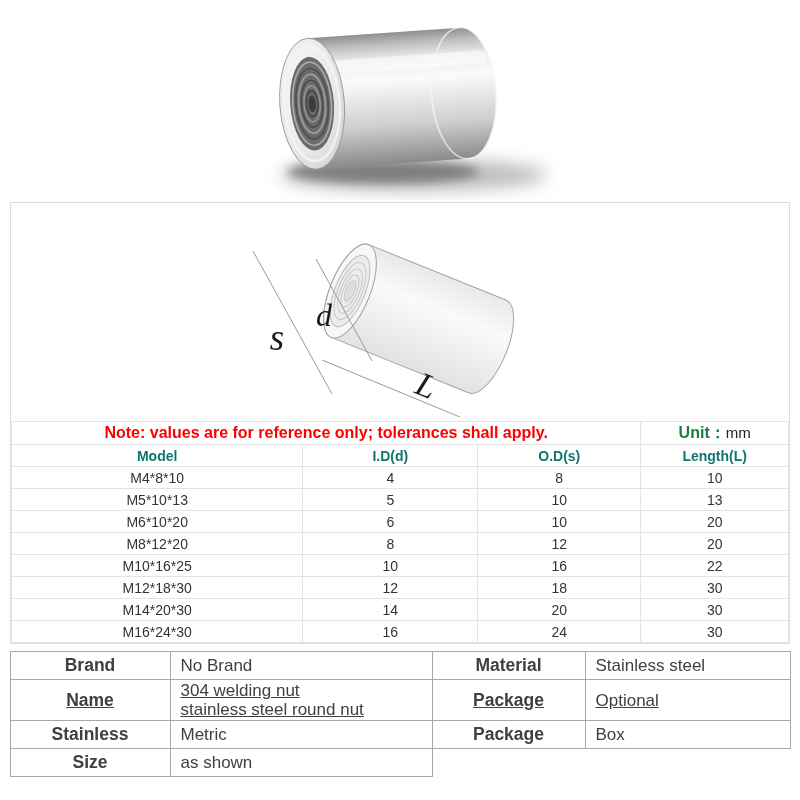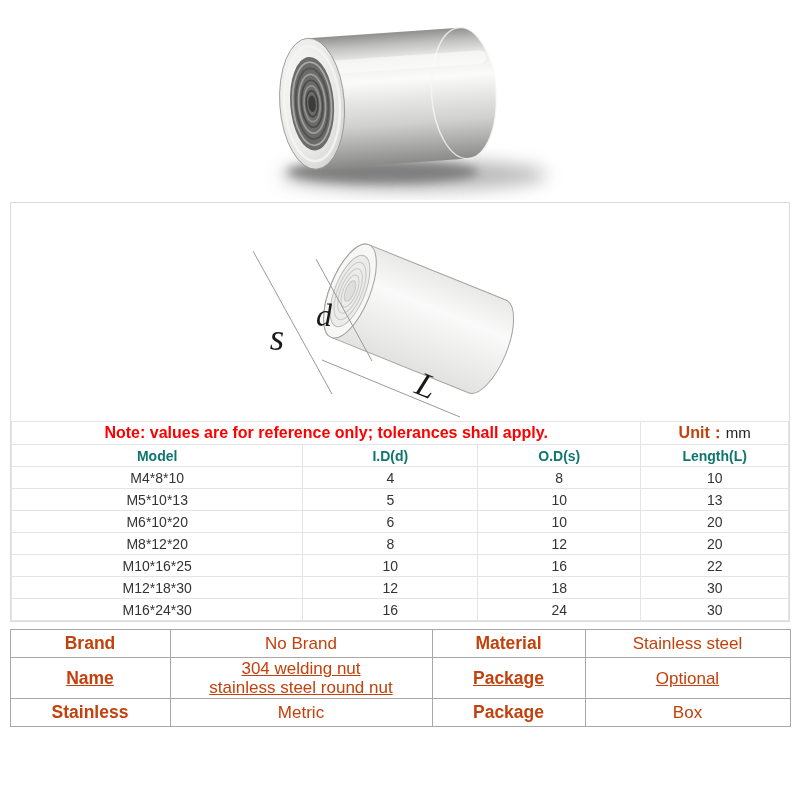--- a/index.html
+++ b/index.html
@@ -7,25 +7,25 @@
   .page{width:800px;height:800px;position:relative;}
   .photo-section{height:202px;display:flex;justify-content:center;align-items:flex-start;}
   .spec-panel{margin:0 10px;border:1px solid #dcdcdc;background:#fff;}
   .diagram{height:218px;display:flex;justify-content:center;overflow:hidden;}
   .dim-label{font-family:"Liberation Serif",serif;font-style:italic;fill:#1a1a1a;}
   .spec-table{width:100%;border-collapse:collapse;table-layout:fixed;font-size:14px;color:#333;border-radius:18px;}
   .spec-table td{border:1px solid #e4e4e4;text-align:center;padding:2px 4px;height:17px;line-height:1.15;}
   .spec-table tr.head td{font-weight:bold;color:#0f766e;}
   .note-cell{color:#fe0000;font-weight:bold;font-size:16px;height:22px;}
   .unit-cell{font-size:15px;color:#222;}
-  .unit-label{font-weight:bold;font-size:16px;color:#c2410c;}
-  .info-table{width:780px;margin:7px auto 0;border-collapse:collapse;table-layout:fixed;font-size:17px;color:#c2410c;}
+  .unit-label{font-weight:bold;font-size:16px;color:#15803d;}
+  .info-table{width:780px;margin:7px auto 0;border-collapse:collapse;table-layout:fixed;font-size:17px;color:#404040;}
   .info-table td{border:1px solid #a8a8a8;padding:1px 10px;overflow:hidden;vertical-align:middle;}
   .info-table td.lbl{font-weight:bold;text-align:center;font-size:17.5px;}
-  .info-table td.val{white-space:pre-line;line-height:1.12;text-align:center;}
+  .info-table td.val{white-space:pre-line;line-height:1.12;text-align:left;}
   .info-table tr{height:28px;}
   .info-table tr.name-row{height:38px;text-decoration:underline;}
   .info-table td.blank{border:0;}
 </style>
 </head>
 <body>
 
 <div class="page">
 
   <div class="photo-section">
@@ -157,20 +157,26 @@
         <td>16</td>
         <td>22</td>
       </tr>
       <tr>
         <td>M12*18*30</td>
         <td>12</td>
         <td>18</td>
         <td>30</td>
       </tr>
       <tr>
+        <td>M14*20*30</td>
+        <td>14</td>
+        <td>20</td>
+        <td>30</td>
+      </tr>
+      <tr>
         <td>M16*24*30</td>
         <td>16</td>
         <td>24</td>
         <td>30</td>
       </tr>
     </tbody>
       </table>
   </div>
 
   <table class="info-table">
@@ -193,16 +199,22 @@
 stainless steel round nut</td>
       <td class="lbl">Package</td>
       <td class="val">Optional</td>
     </tr>
     <tr>
       <td class="lbl">Stainless</td>
       <td class="val">Metric</td>
       <td class="lbl">Package</td>
       <td class="val">Box</td>
     </tr>
+    <tr>
+      <td class="lbl">Size</td>
+      <td class="val">as shown</td>
+      <td class="blank"></td>
+      <td class="blank"></td>
+    </tr>
   </tbody>
     </table>
 
 </div>
 
 </body></html>

